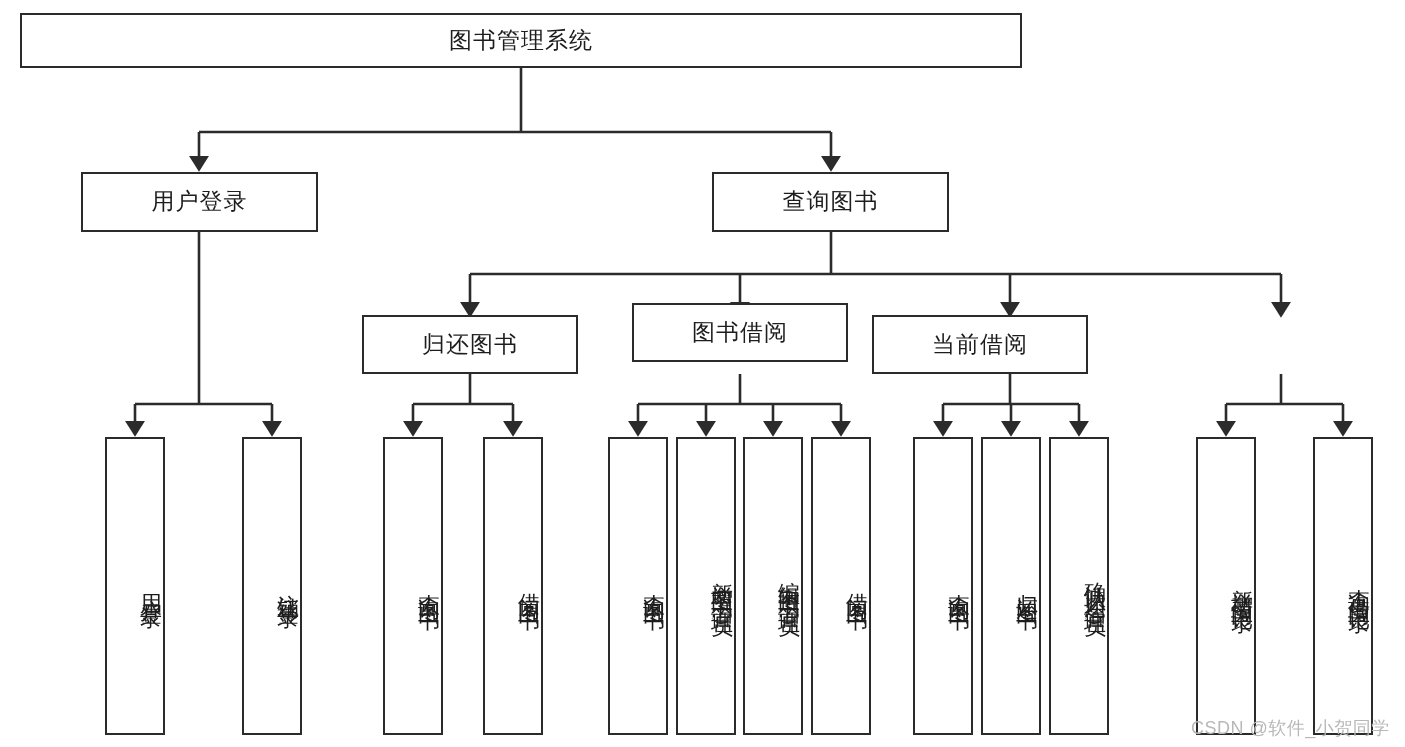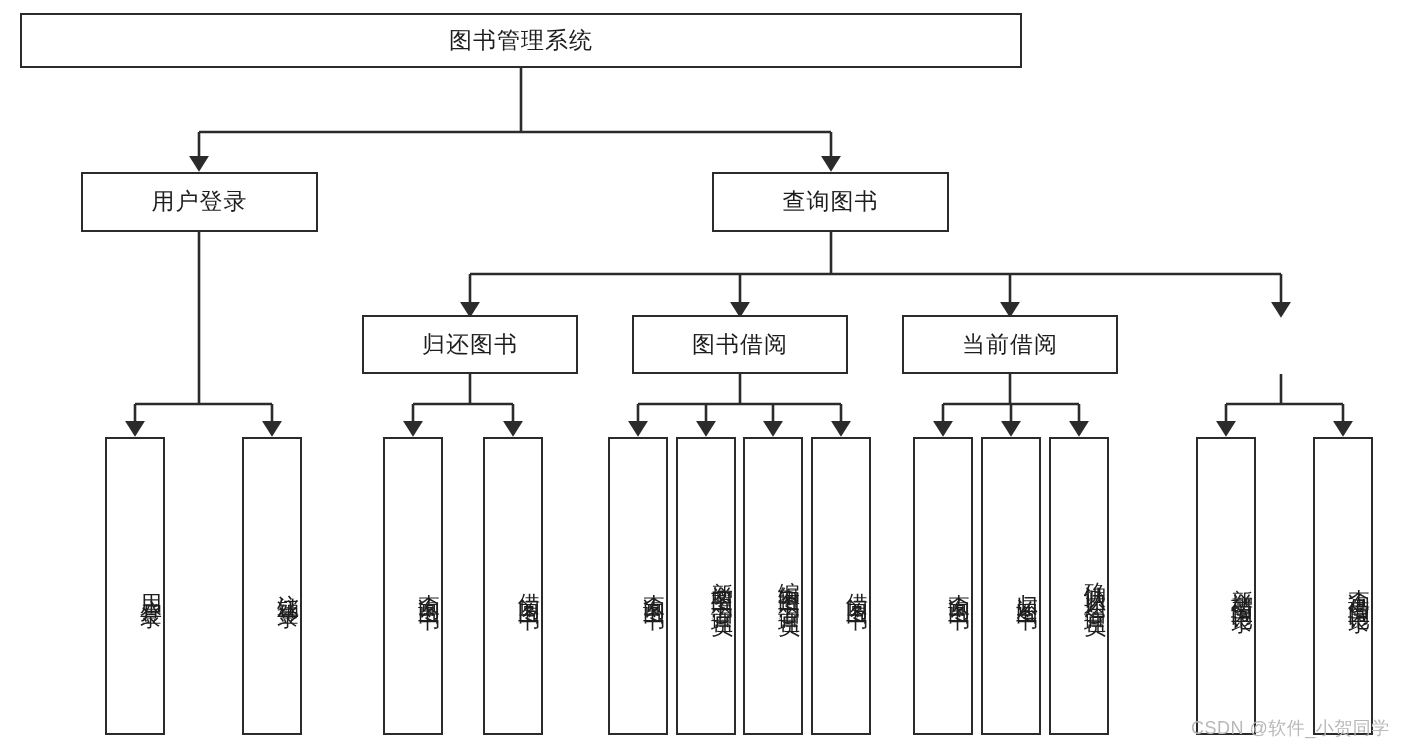--- a/index.html
+++ b/index.html
@@ -134,25 +134,25 @@
   </div>
 
   <div class="node horizontal" style="left:712px; top:172px; width:237px; height:60px;">
     <span>查询图书</span>
   </div>
 
   <div class="node horizontal" style="left:362px; top:315px; width:216px; height:59px;">
     <span>归还图书</span>
   </div>
 
-  <div class="node horizontal" style="left:632px; top:315px; width:216px; height:59px;">
+  <div class="node horizontal" style="left:632px; top:303px; width:216px; height:59px;">
     <span>图书借阅</span>
   </div>
 
-  <div class="node horizontal" style="left:902px; top:315px; width:216px; height:59px;">
+  <div class="node horizontal" style="left:872px; top:315px; width:216px; height:59px;">
     <span>当前借阅</span>
   </div>
 
 
   <div class="node vertical" style="left:105px; top:437px; width:60px; height:298px;">
     <span class="vlabel">用户登录</span>
   </div>
 
   <div class="node vertical" style="left:242px; top:437px; width:60px; height:298px;">
     <span class="vlabel">注销登录</span>

